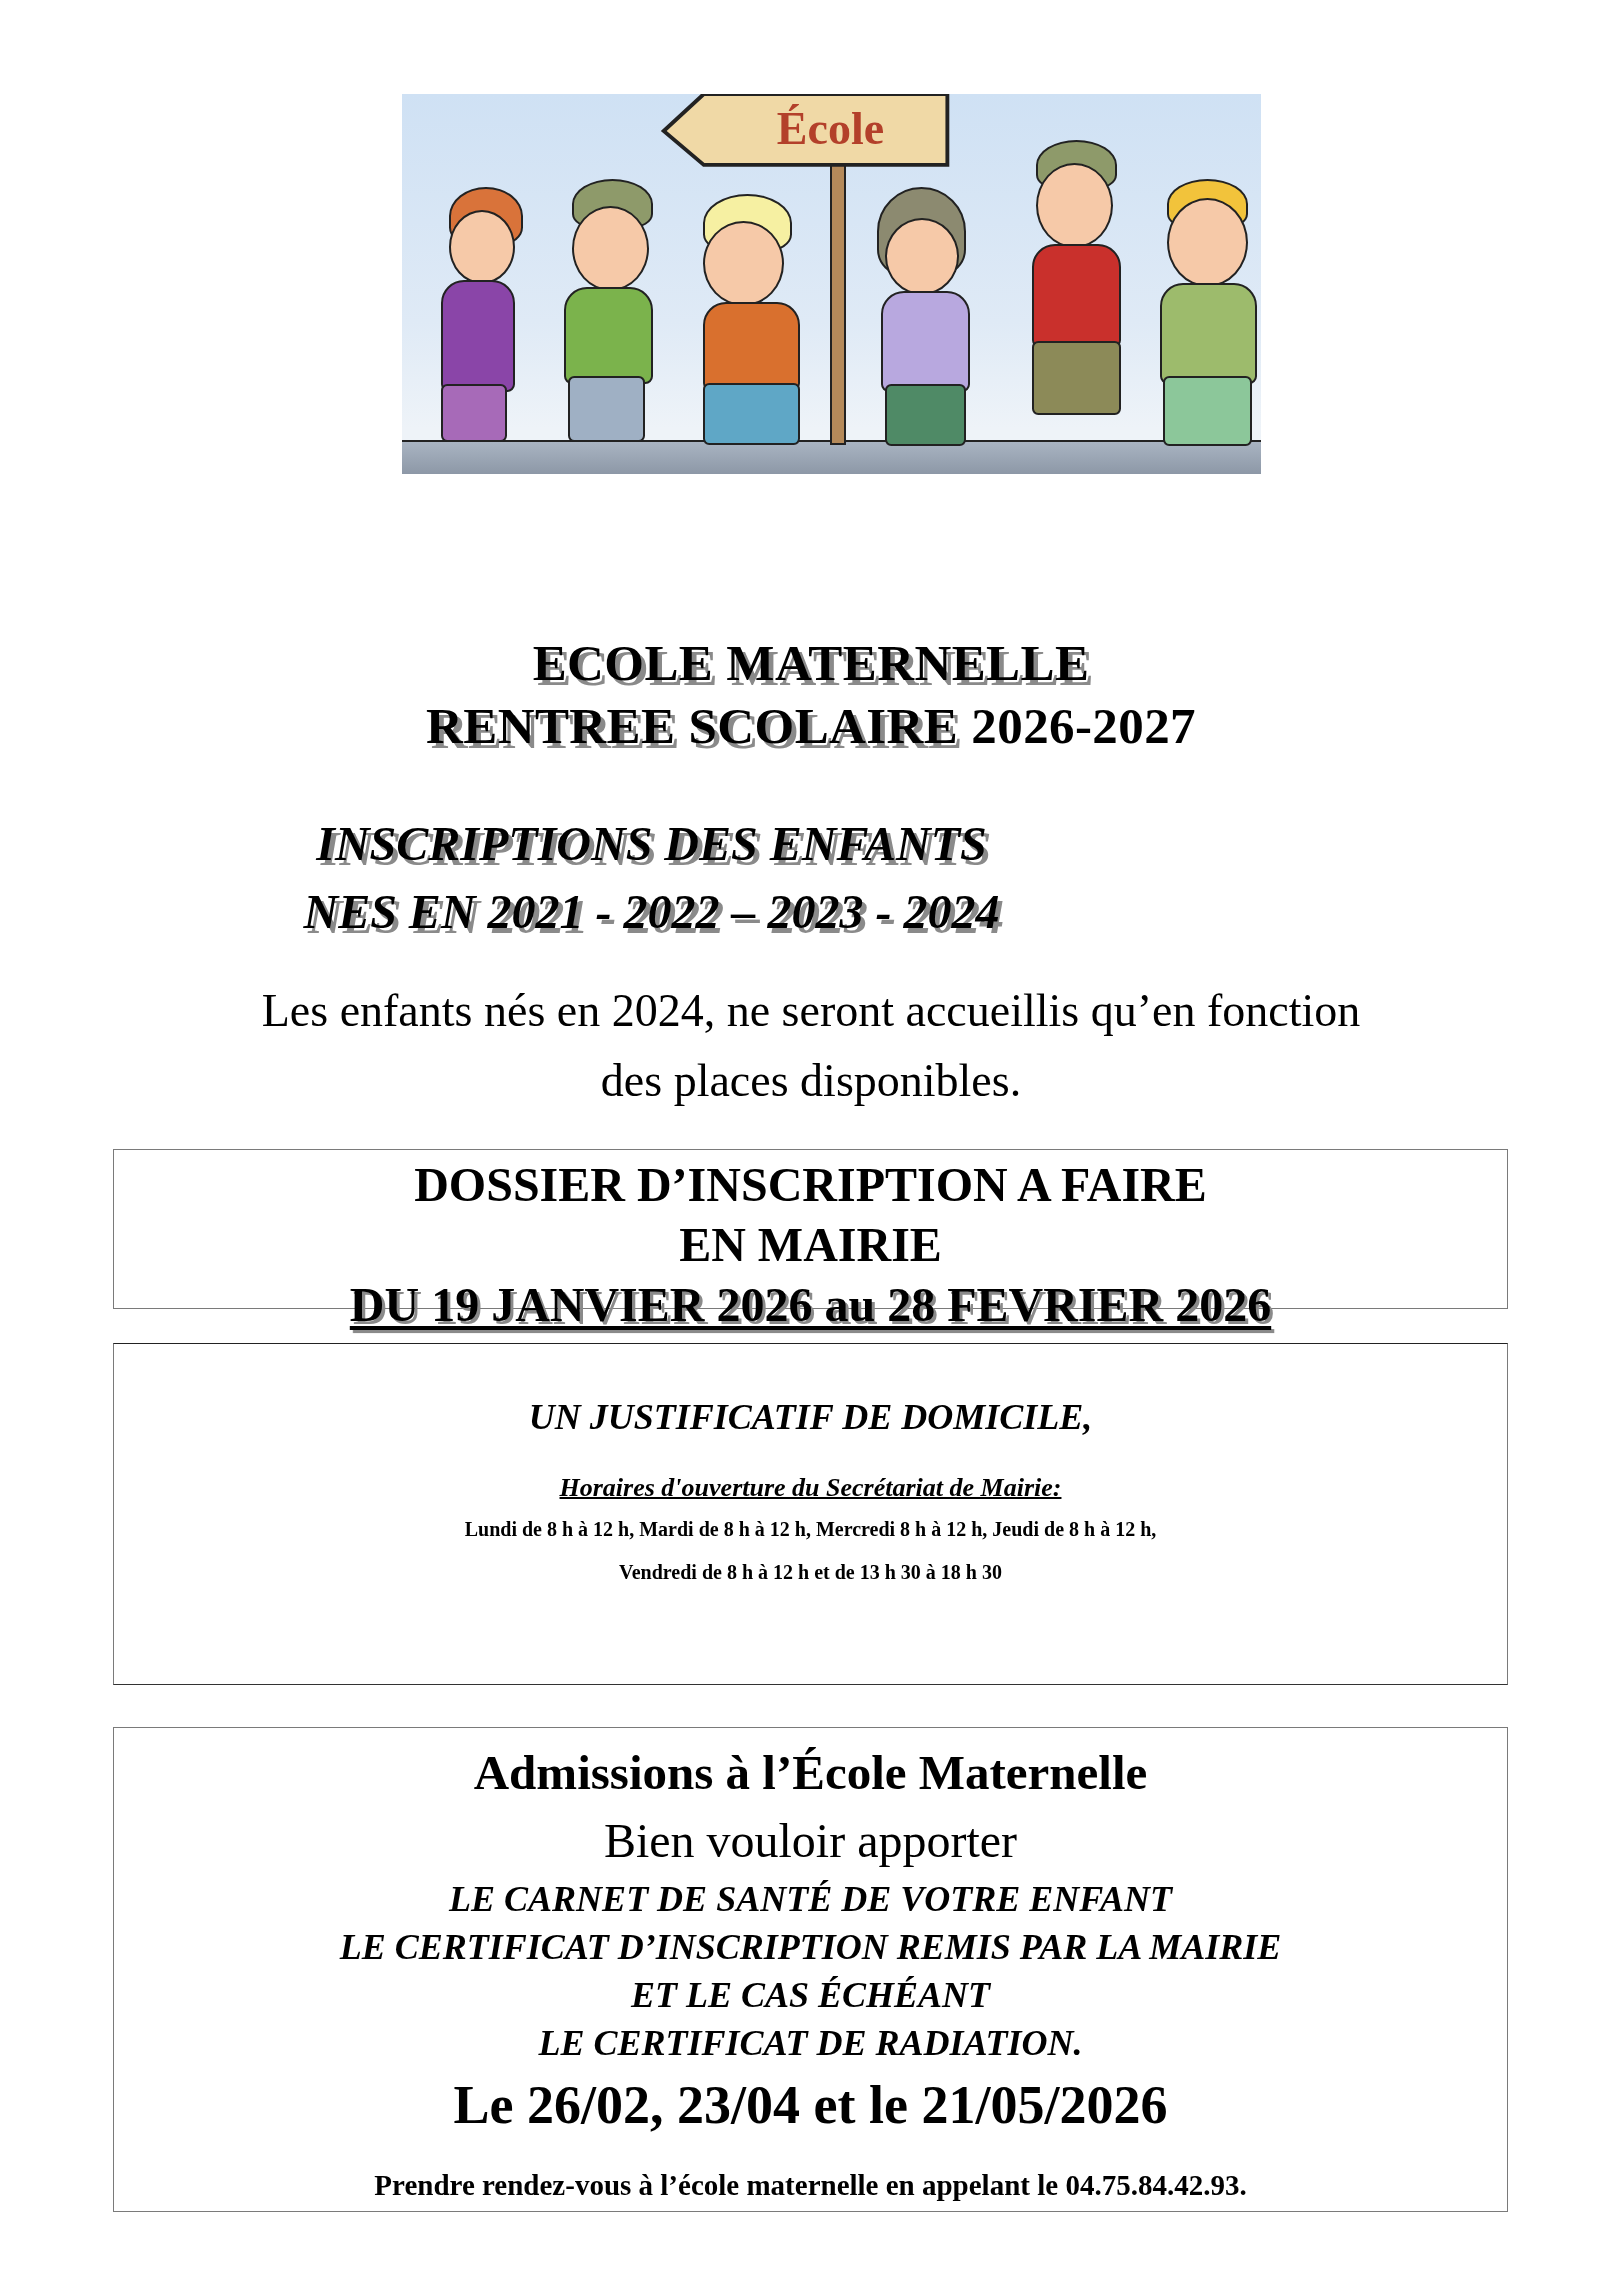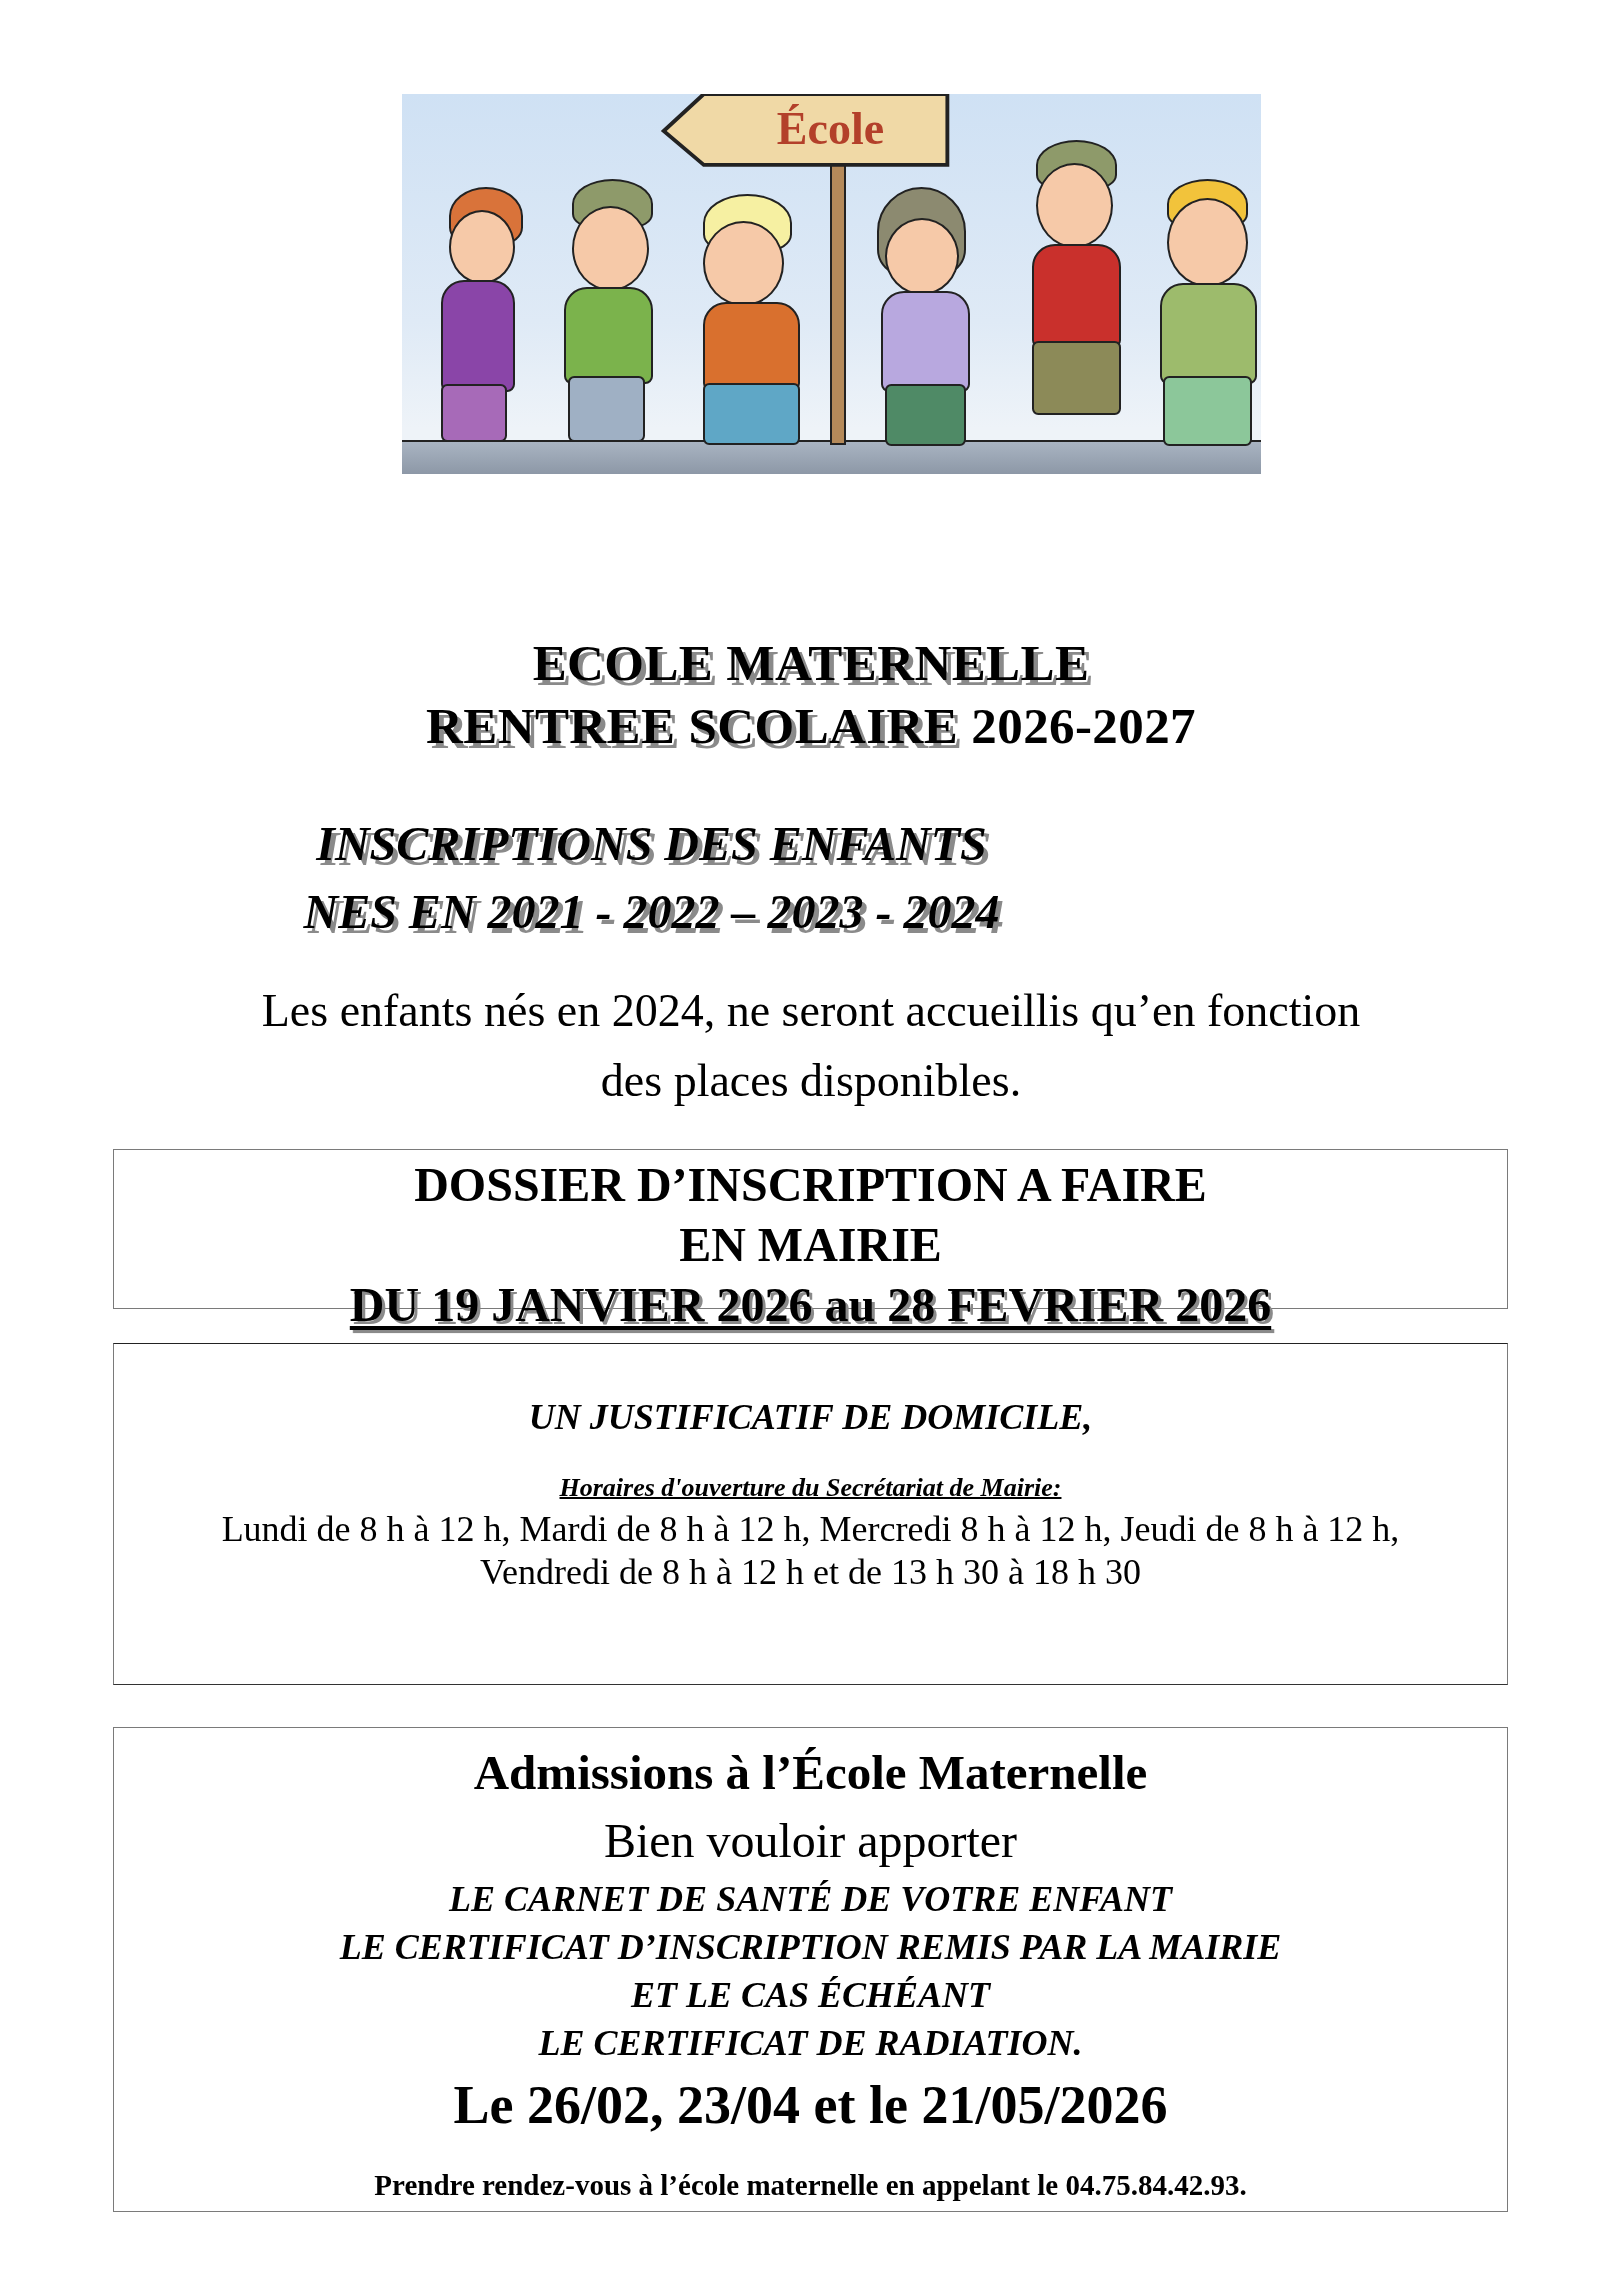--- a/index.html
+++ b/index.html
@@ -34,21 +34,21 @@
   
   .box { position:absolute; left:113px; width:1395px; border:1.5px solid #7a7a7a; box-sizing:border-box; }
   #box1 { top:1149px; height:160px; }
   #box2 { top:1343px; height:342px; border-top-color:#222; border-bottom-color:#333; }
   #box3 { top:1727px; height:485px; }
 
   .b1 { font-weight:bold; font-size:48px; line-height:60px; }
   .b1 .u { text-decoration:underline; text-decoration-thickness:3.9px; text-underline-offset:4.6px; }
   .b2a { font-weight:bold; font-style:italic; font-size:36px; line-height:54px; }
   .b2h { font-weight:bold; font-style:italic; font-size:26px; text-decoration:underline; text-decoration-thickness:2.3px; }
-  .b2t { font-weight:normal; font-size:36px; line-height:43px; }
+  .b2t { font-weight:bold; font-size:20px; line-height:43px; }
   .b3h { font-weight:bold; font-size:49px; }
   .b3p { font-size:48px; }
   .b3i { font-weight:bold; font-style:italic; font-size:36px; line-height:48px; }
   .b3d { font-weight:bold; font-size:54px; }
   .b3f { font-weight:bold; font-size:29px; }
 </style>
 </head>
 <body>
 
 <div id="illus" class="abs">

